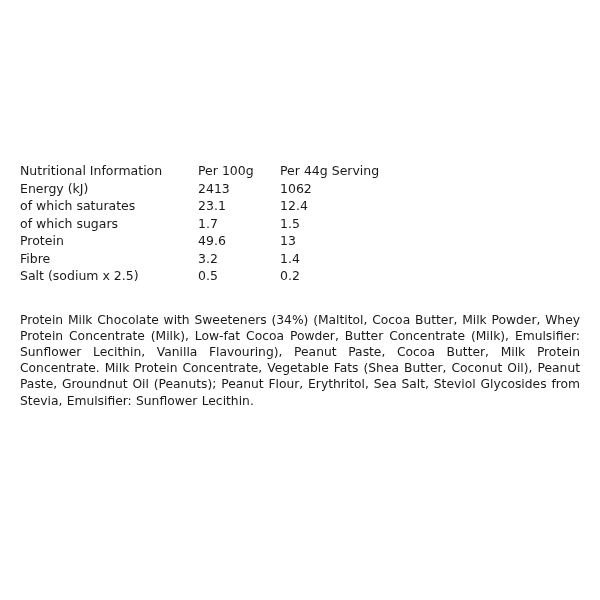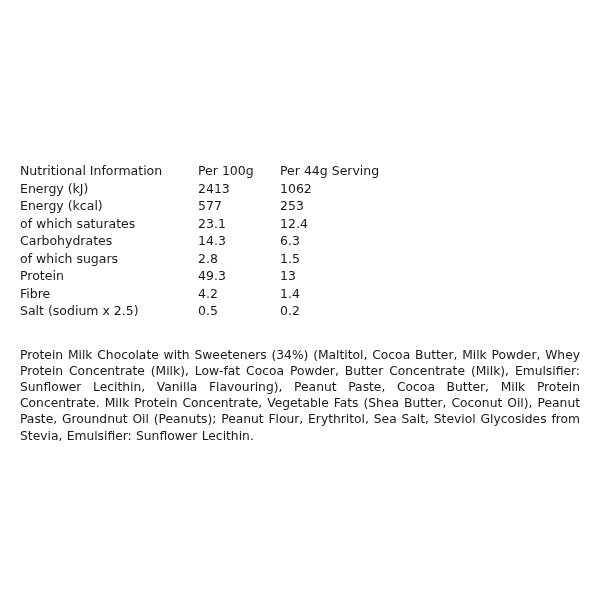--- a/index.html
+++ b/index.html
@@ -56,47 +56,37 @@
         <td class="col-serv">Per 44g Serving</td>
       </tr>
     </thead>
     <tbody>
       <tr>
         <td class="col-name">Energy (kJ)</td>
         <td class="col-100g">2413</td>
         <td class="col-serv">1062</td>
       </tr>
       <tr>
-        <td class="col-name">Energy (kcal)</td>
-        <td class="col-100g">577</td>
-        <td class="col-serv">253</td>
-      </tr>
-      <tr>
         <td class="col-name">of which saturates</td>
         <td class="col-100g">23.1</td>
         <td class="col-serv">12.4</td>
       </tr>
       <tr>
-        <td class="col-name">Carbohydrates</td>
-        <td class="col-100g">14.3</td>
-        <td class="col-serv">6.3</td>
-      </tr>
-      <tr>
         <td class="col-name">of which sugars</td>
-        <td class="col-100g">2.8</td>
+        <td class="col-100g">1.7</td>
         <td class="col-serv">1.5</td>
       </tr>
       <tr>
         <td class="col-name">Protein</td>
-        <td class="col-100g">49.3</td>
+        <td class="col-100g">49.6</td>
         <td class="col-serv">13</td>
       </tr>
       <tr>
         <td class="col-name">Fibre</td>
-        <td class="col-100g">4.2</td>
+        <td class="col-100g">3.2</td>
         <td class="col-serv">1.4</td>
       </tr>
       <tr>
         <td class="col-name">Salt (sodium x 2.5)</td>
         <td class="col-100g">0.5</td>
         <td class="col-serv">0.2</td>
       </tr>
     </tbody>
   </table>
 

